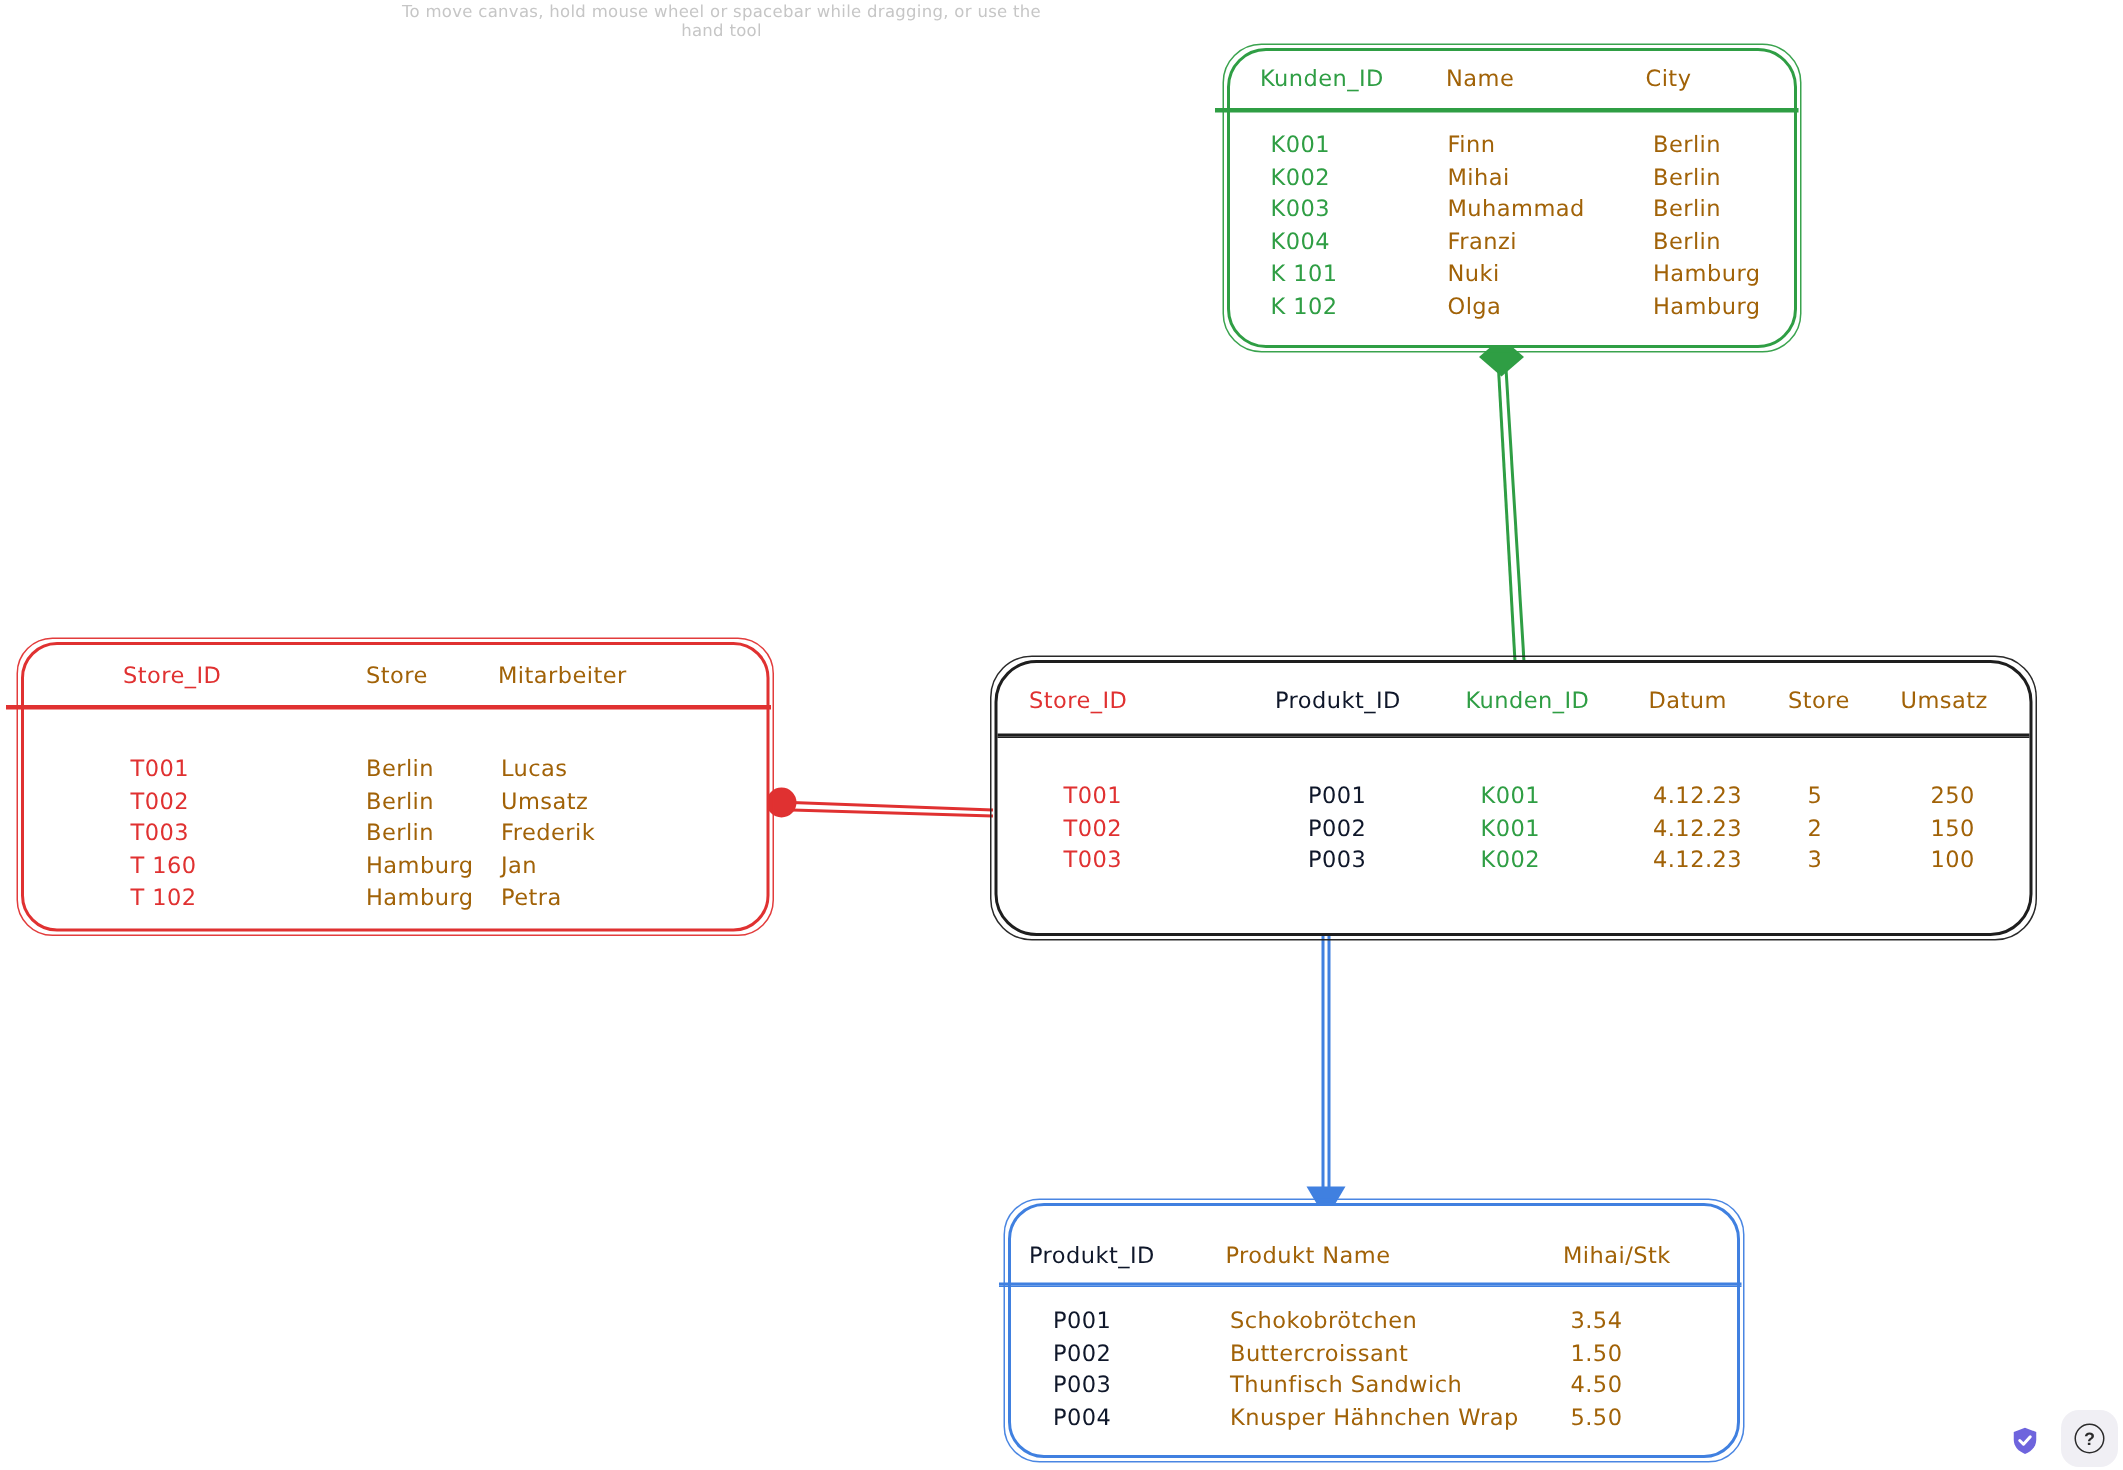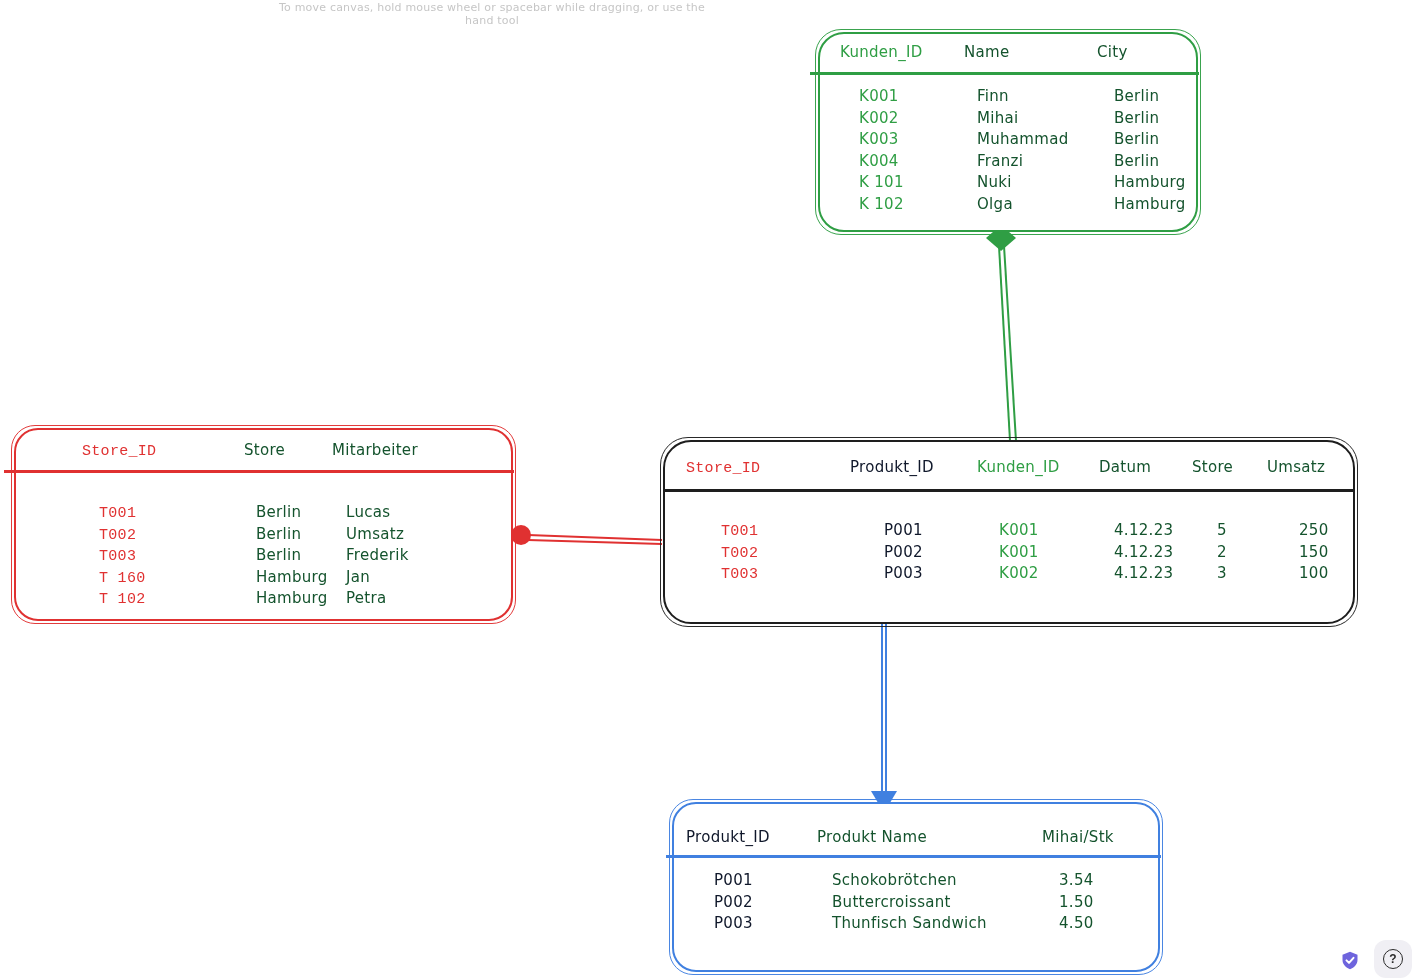--- a/index.html
+++ b/index.html
@@ -2,40 +2,40 @@
 <html><head>
 <meta charset="utf-8">
 <style>
   * { margin:0; padding:0; box-sizing:border-box; }
   html,body { width:1415px; height:980px; }
   body {
     position:relative; overflow:hidden; background:#ffffff;
     font-family:"DejaVu Sans", sans-serif; color:#1e1e1e;
   }
   .hint {
-    position:absolute; left:267px; top:1px; width:450px;
+    position:absolute; left:256px; top:1px; width:450px;
     text-align:center; font-size:11px; color:#c6c6c6; letter-spacing:.2px;
   }
   
   .card { position:absolute; background:#fff; border:2.2px solid; }
   .card::after {
     content:""; position:absolute; inset:-5px; border:1.5px solid;
     border-color:inherit; border-radius:inherit; pointer-events:none; opacity:.95;
   }
   .sep {
     position:absolute; height:3px; border-top:2px solid; border-bottom:1.5px solid;
     border-color:inherit; pointer-events:none;
   }
   .thead, .t-row { display:grid; align-items:baseline; }
   .thead { position:absolute; left:0; right:0; line-height:20px; }
-  .tbody { position:absolute; left:12px; right:0; }
+  .tbody { position:absolute; left:0; right:0; }
   .t-row { line-height:21.5px; height:21.5px; }
   .cell { font-size:15px; white-space:nowrap; letter-spacing:.3px; }
-  .c-ink   { color:#14532d; }
-  .c-red   { color:#e03131;font-family:Liberation Mono, monospace; }
+  .c-ink   { color:#a16207; }
+  .c-red   { color:#e03131; }
   .c-green { color:#2f9e44; }
   .c-blue  { color:#0f172a; }
 
   
   #card-kunden { left:818px; top:32px; width:380px; height:200px;
                  border-color:#2f9e44; border-radius:26px; }
   #card-kunden .thead { top:8px;  padding-left:20px; grid-template-columns:124px 133px 1fr; }
   #card-kunden .sep   { top:38px; left:-10px; right:-3px; }
   #card-kunden .tbody { top:52px; }
   #card-kunden .t-row { padding-left:27px; grid-template-columns:118px 137px 1fr; }
@@ -236,20 +236,25 @@
       <div class="t-row">
         <span class="cell c-blue">P002</span>
         <span class="cell c-ink">Buttercroissant</span>
         <span class="cell c-ink">1.50</span>
       </div>
       <div class="t-row">
         <span class="cell c-blue">P003</span>
         <span class="cell c-ink">Thunfisch Sandwich</span>
         <span class="cell c-ink">4.50</span>
       </div>
+      <div class="t-row">
+        <span class="cell c-blue">P004</span>
+        <span class="cell c-ink">Knusper Hähnchen Wrap</span>
+        <span class="cell c-ink">5.50</span>
+      </div>
     </div>
 </div>
 
 <svg class="shield" viewBox="0 0 24 24">
   <path d="M12 1.5 L21 5 V11.2 C21 16.6 17.2 20.6 12 22.5 C6.8 20.6 3 16.6 3 11.2 V5 Z" fill="#6e64dd"></path>
   <path d="M7.8 11.8 L10.8 14.8 L16.2 8.8" fill="none" stroke="#ffffff" stroke-width="2.4" stroke-linecap="round" stroke-linejoin="round"></path>
 </svg>
 
 <button class="help-btn">
   <span class="help-glyph">?</span>

